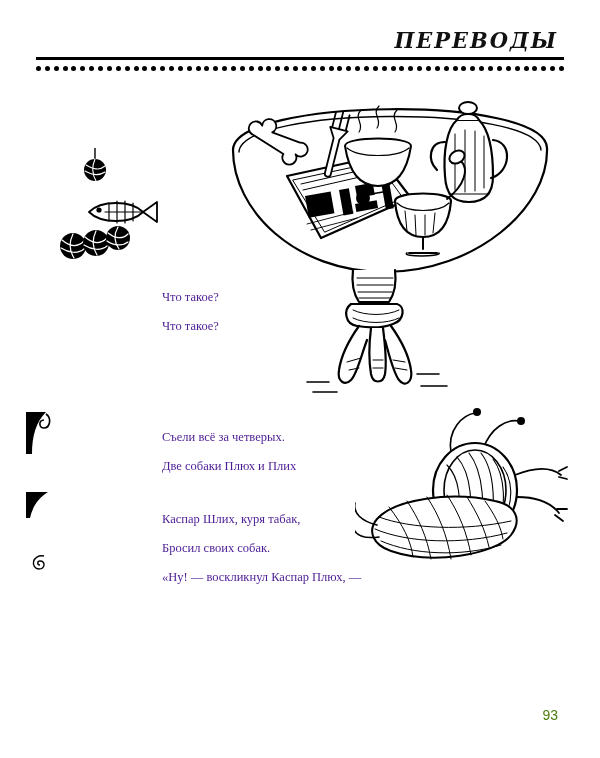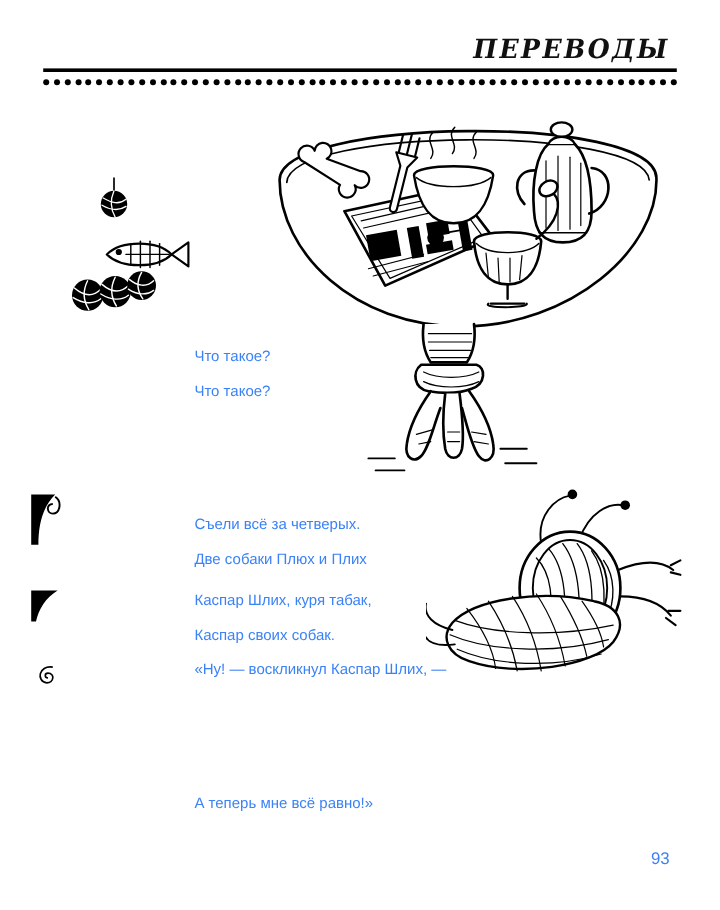--- a/index.html
+++ b/index.html
@@ -56,41 +56,41 @@
     width: 5px;
     height: 5px;
     border-radius: 50%;
     background: #000;
     display: block;
   }
 
   
   .stanza {
     position: absolute;
-    font-family: Liberation Sans, sans-serif;
+    font-family: Liberation Serif, serif;
     font-size: 12.5px;
-    color: #3b82f6;
+    color: #4c1d95;
     line-height: 29px;
     white-space: nowrap;
   }
   .stanza div { height: 29px; }
 
   .s1 { left: 162px; top: 283px; }
   .s2 { left: 162px; top: 423px; }
-  .s3 { left: 162px; top: 486px; }
+  .s3 { left: 162px; top: 505px; }
   .s4 { left: 162px; top: 655px; }
 
   
   .folio {
     position: absolute;
     right: 42px;
     bottom: 35px;
     font-family: "Liberation Sans", sans-serif;
     font-size: 14px;
-    color: #3b82f6;
+    color: #4d7c0f;
   }
 
   
   .art {
     position: absolute;
   }
   .art svg { display: block; }
 </style>
 </head>
 <body>
@@ -402,22 +402,21 @@
     <div>Что такое?</div>
   </div>
 
   <div class="stanza s2">
     <div>Съели всё за четверых.</div>
     <div>Две собаки Плюх и Плих</div>
   </div>
 
   <div class="stanza s3">
     <div>Каспар Шлих, куря табак,</div>
-    <div>Каспар своих собак.</div>
-    <div>«Ну! — воскликнул Каспар Шлих, —</div>
+    <div>Бросил своих собак.</div>
+    <div>«Ну! — воскликнул Каспар Плюх, —</div>
   </div>
 
   <div class="stanza s4">
-    <div>А теперь мне всё равно!»</div>
   </div>
 
   <div class="folio">93</div>
 </div>
 
 </body></html>

